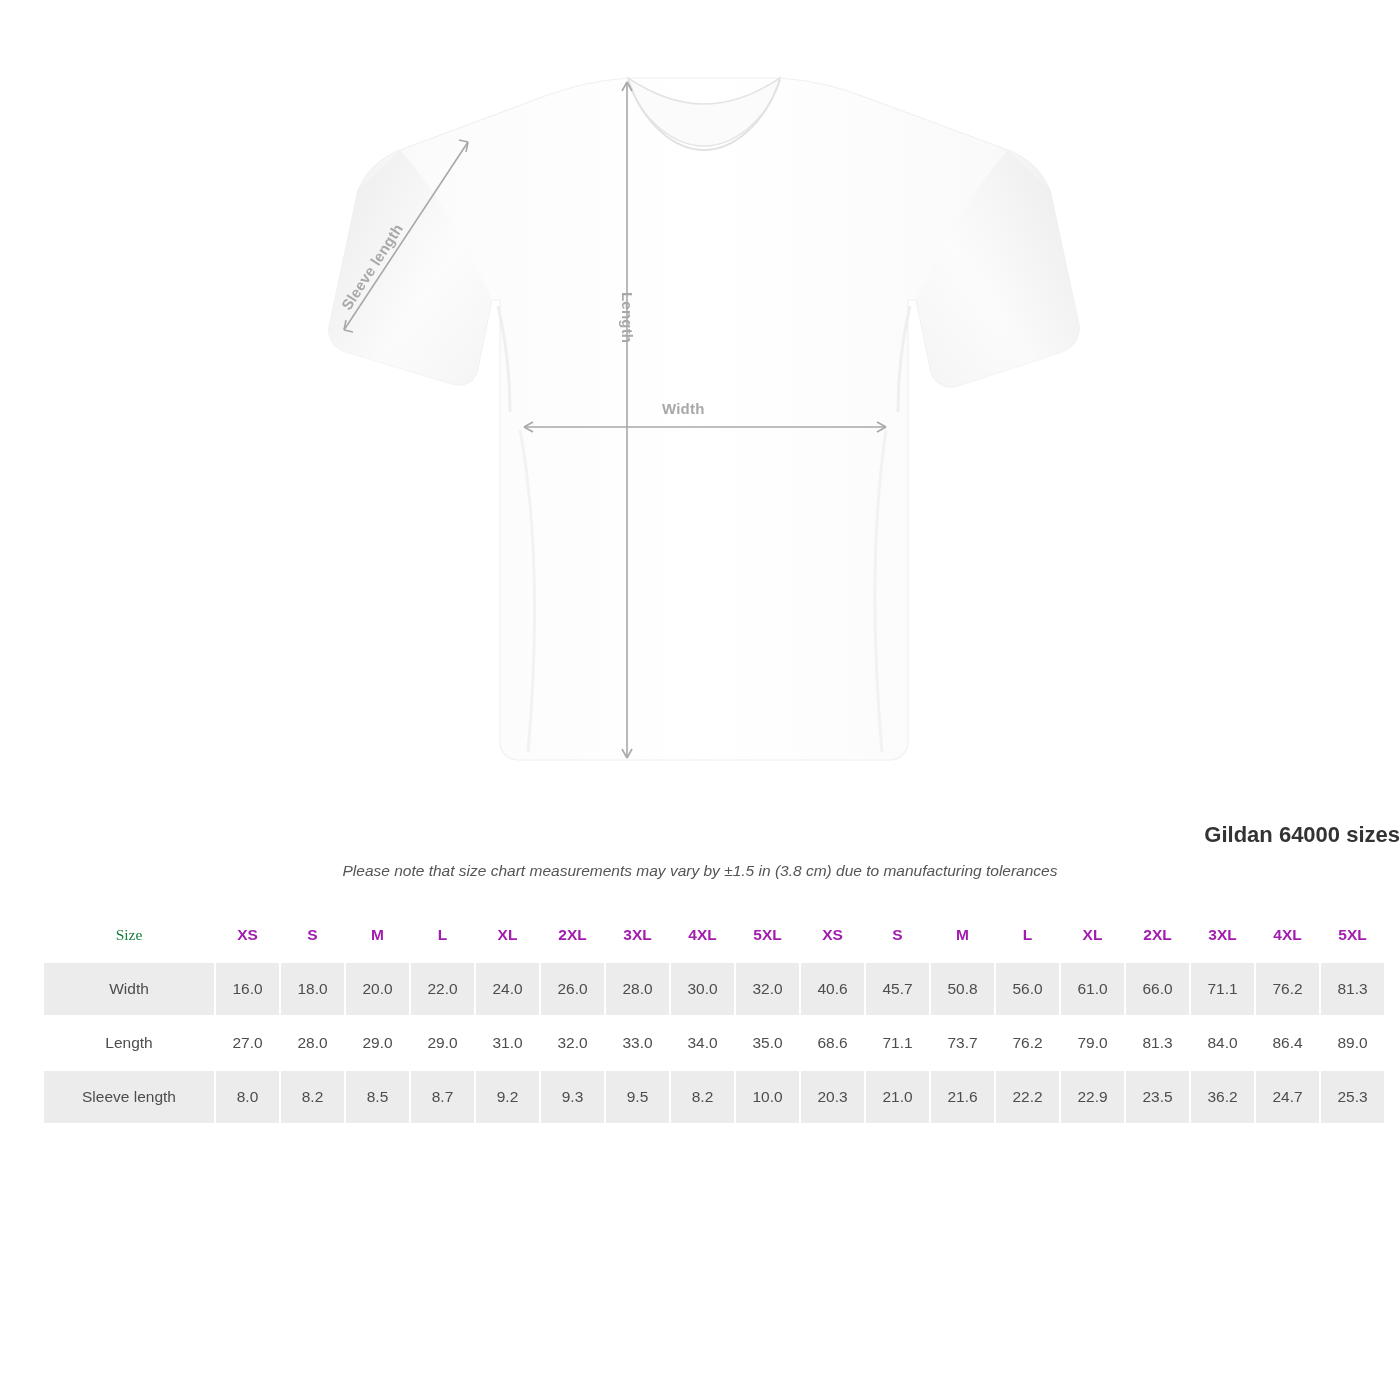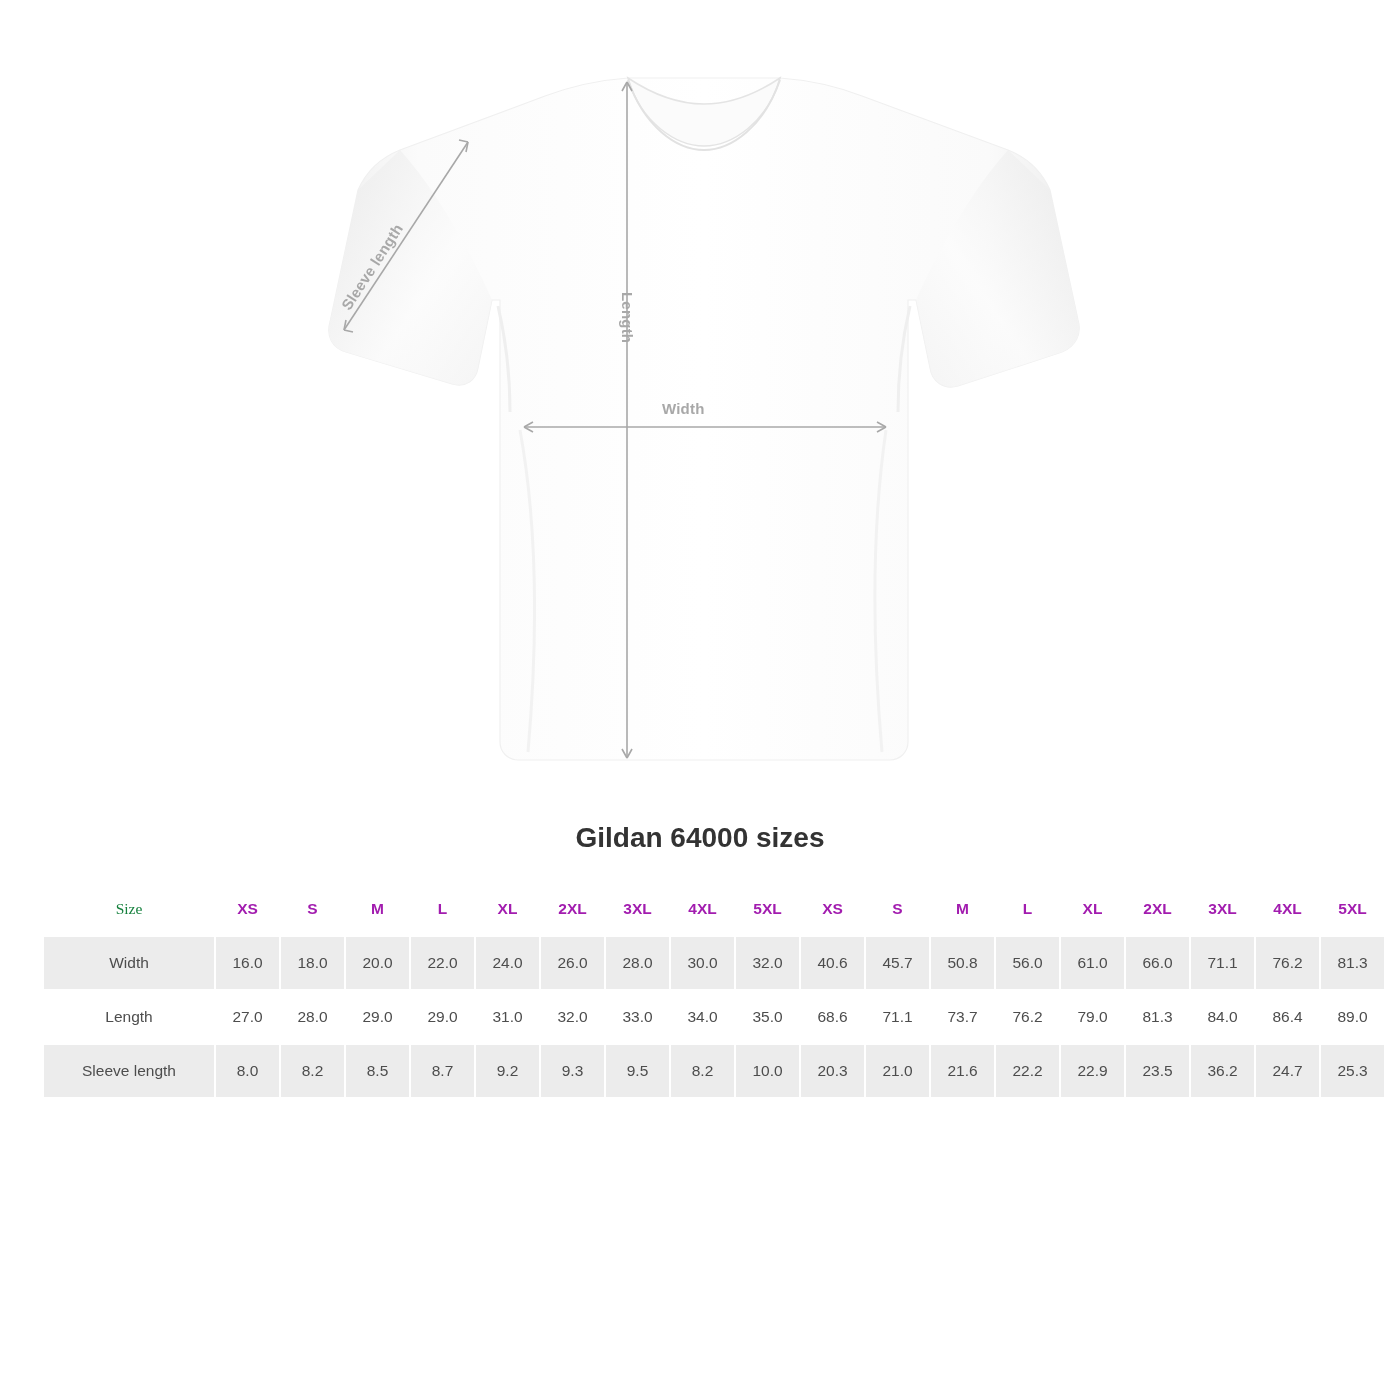--- a/index.html
+++ b/index.html
@@ -50,24 +50,25 @@
     transform-origin: left bottom;
     transform: rotate(-57deg);
   }
 
   
   .title-block {
     text-align: center;
     margin-top: 22px;
   }
   .chart-title {
-    font-size: 28px;
+    font-size: 22px;
     font-weight: bold;
     color: #333333;
     margin: 0;
+    text-align: right;
   }
   .chart-note {
     font-size: 15.5px;
     font-style: italic;
     color: #555555;
     margin: 14px 0 0 0;
   }
 
   
   .table-wrap {
@@ -224,20 +225,21 @@
     </g>
   </svg>
 
   <div class="dim-label width-label">Width</div>
   <div class="dim-label length-label">Length</div>
   <div class="dim-label sleeve-label">Sleeve length</div>
 </div>
 
 <div class="title-block">
   <h1 class="chart-title">Gildan 64000 sizes</h1>
+  <p class="chart-note">Please note that size chart measurements may vary by ±1.5 in (3.8 cm) due to manufacturing tolerances</p>
 </div>
 
 <div class="table-wrap">
   <table class="size-table">
     <colgroup>
       <col class="col-first">
       <col class="col-val">
         <col class="col-val">
         <col class="col-val">
         <col class="col-val">

